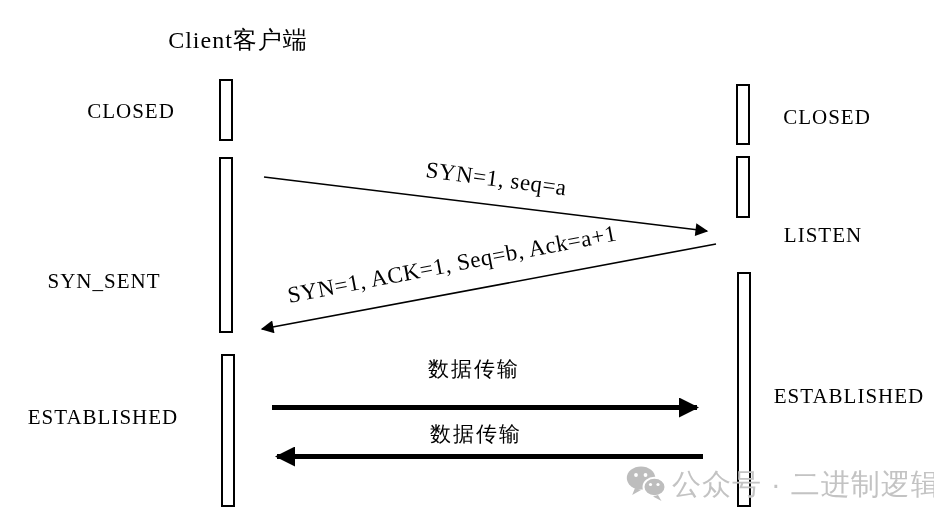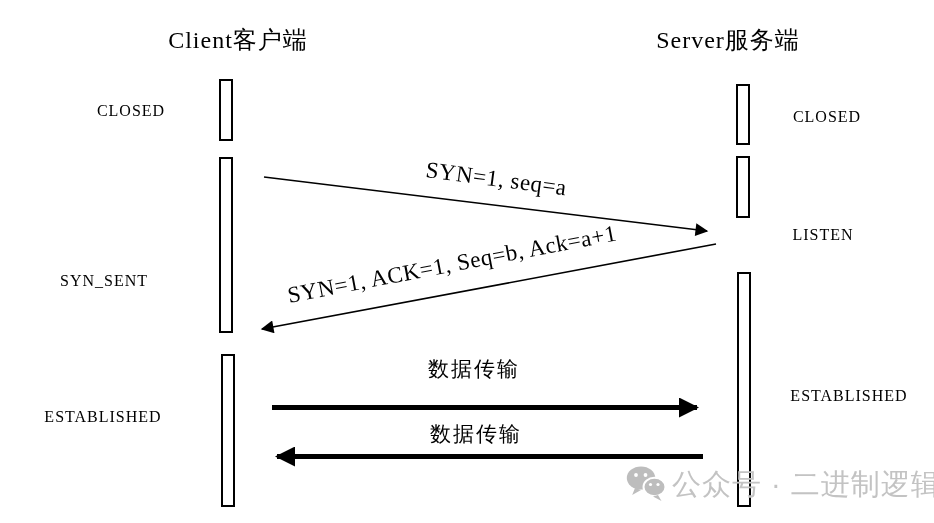--- a/index.html
+++ b/index.html
@@ -18,21 +18,21 @@
   }
   .abs { position: absolute; }
   .title {
     font-size: 24px;
     line-height: 26px;
     white-space: nowrap;
     transform: translateX(-50%);
     letter-spacing: 1px;
   }
   .state {
-    font-size: 16px;
+    font-size: 21px;
     line-height: 22px;
     white-space: nowrap;
     transform: translateX(-50%);
     letter-spacing: 1px;
   }
   .bar {
     position: absolute;
     width: 10px;
     background: #ffffff;
     border: 2px solid #000000;
@@ -75,21 +75,20 @@
     white-space: nowrap;
     letter-spacing: 1px;
   }
 </style>
 </head>
 <body>
 
 <div class="canvas">
 
   <div class="abs title" style="left:238px; top:27px;">Client客户端</div>
-  <div class="abs title" style="left:728px; top:27px;">Server服务端</div>
 
   <div class="abs state" style="left:131px; top:100px;">CLOSED</div>
   <div class="abs state" style="left:104px; top:245px;margin-top:25px;">SYN_SENT</div>
   <div class="abs state" style="left:103px; top:406px;">ESTABLISHED</div>
 
   <div class="abs state" style="left:827px; top:106px;">CLOSED</div>
   <div class="abs state" style="left:823px; top:180px;margin-top:44px;">LISTEN</div>
   <div class="abs state" style="left:849px; top:385px;">ESTABLISHED</div>
 
   <div class="bar" style="left:219px; top:79px;  height:58px;"></div>

